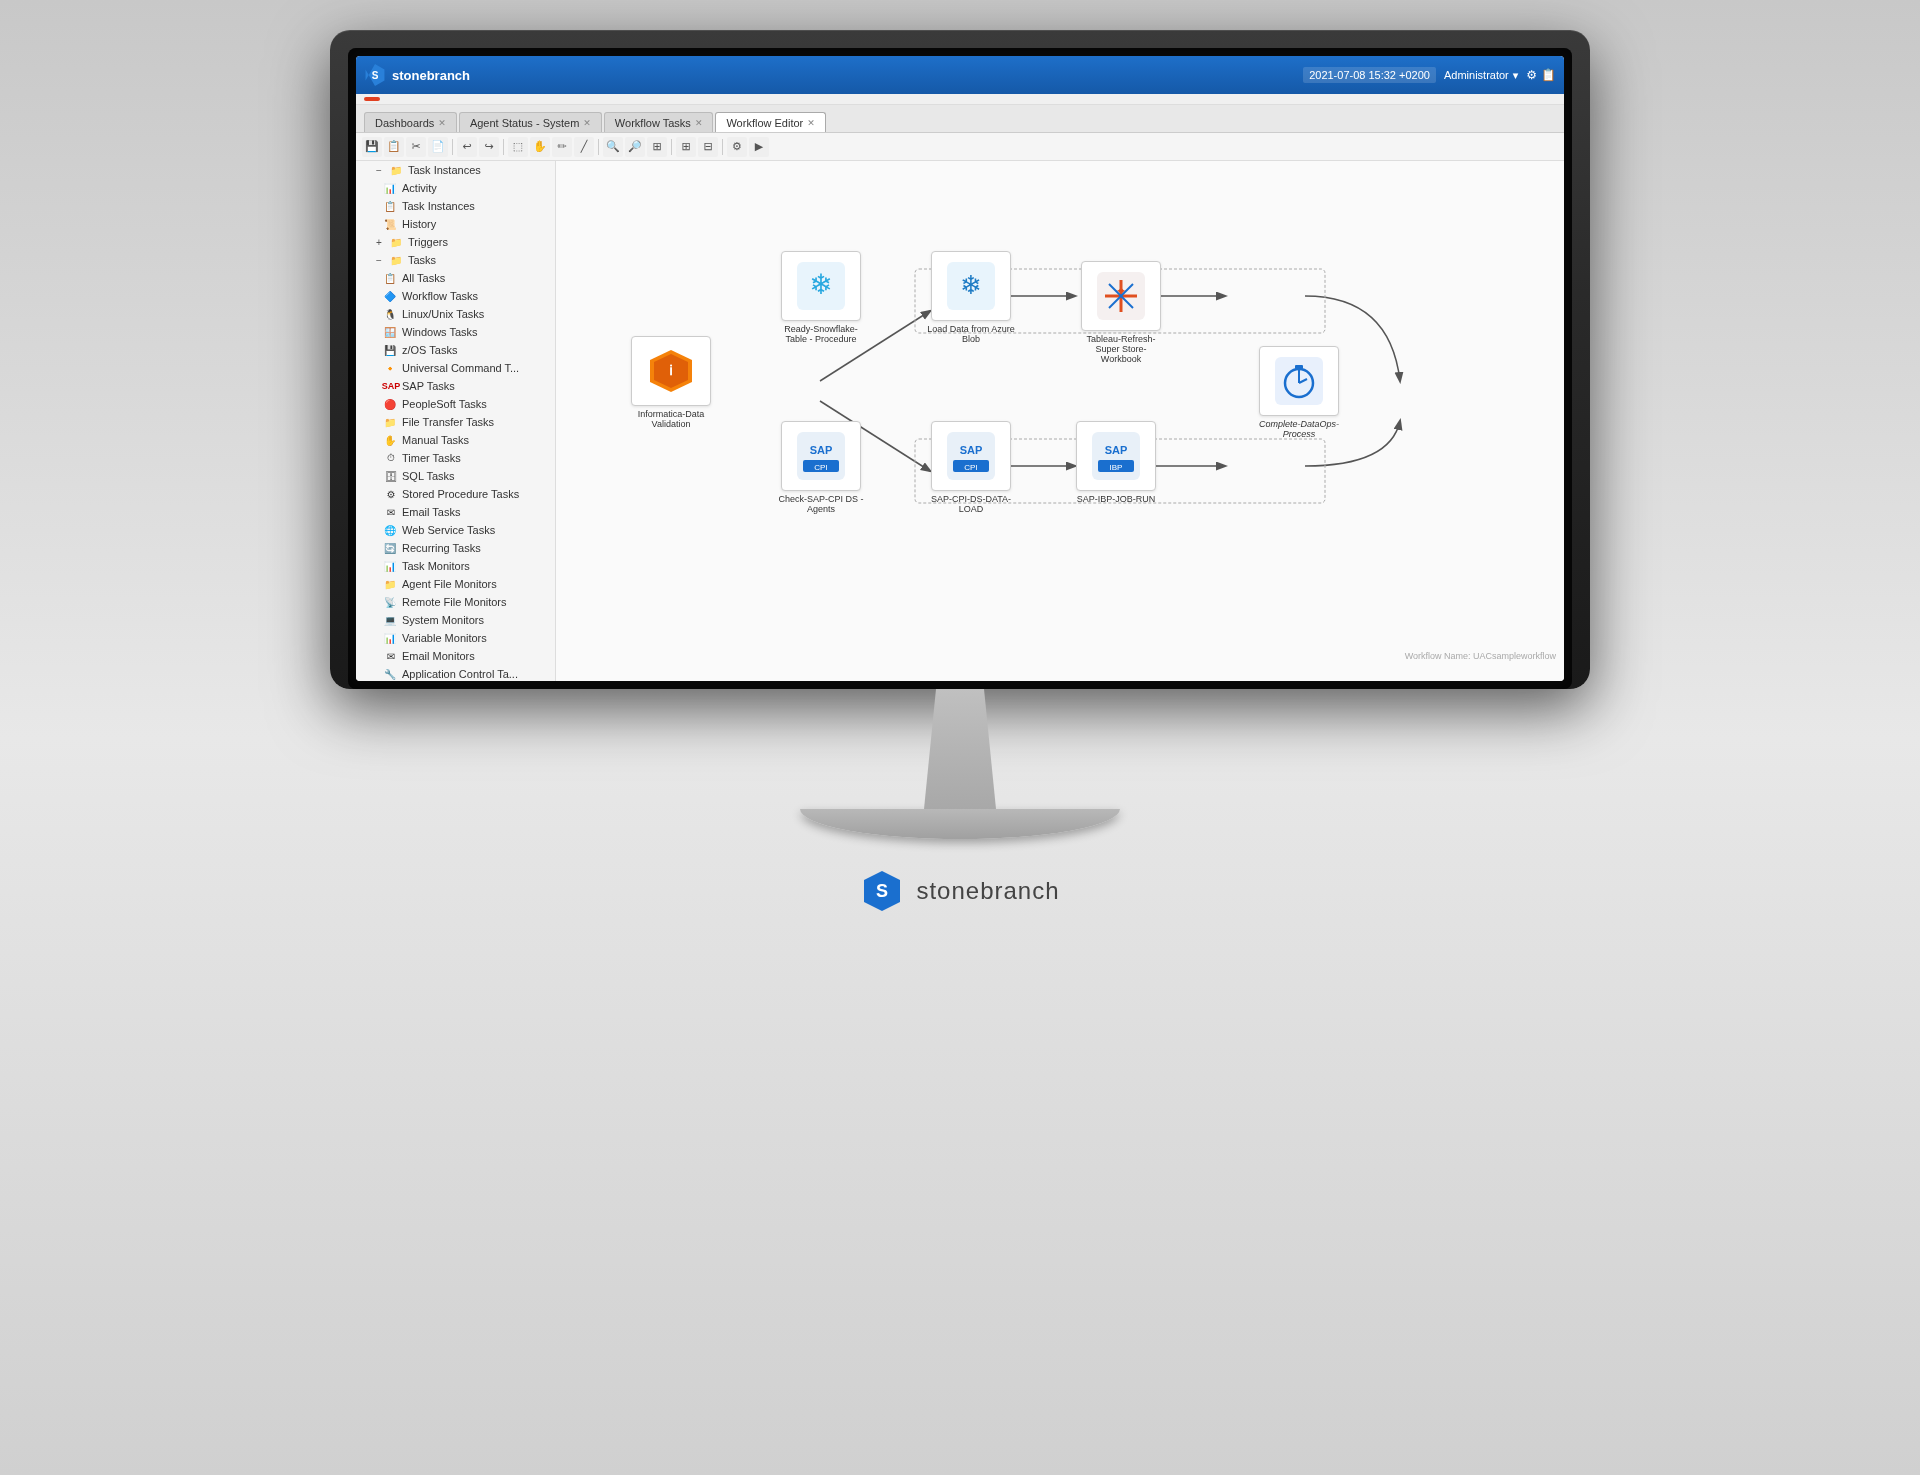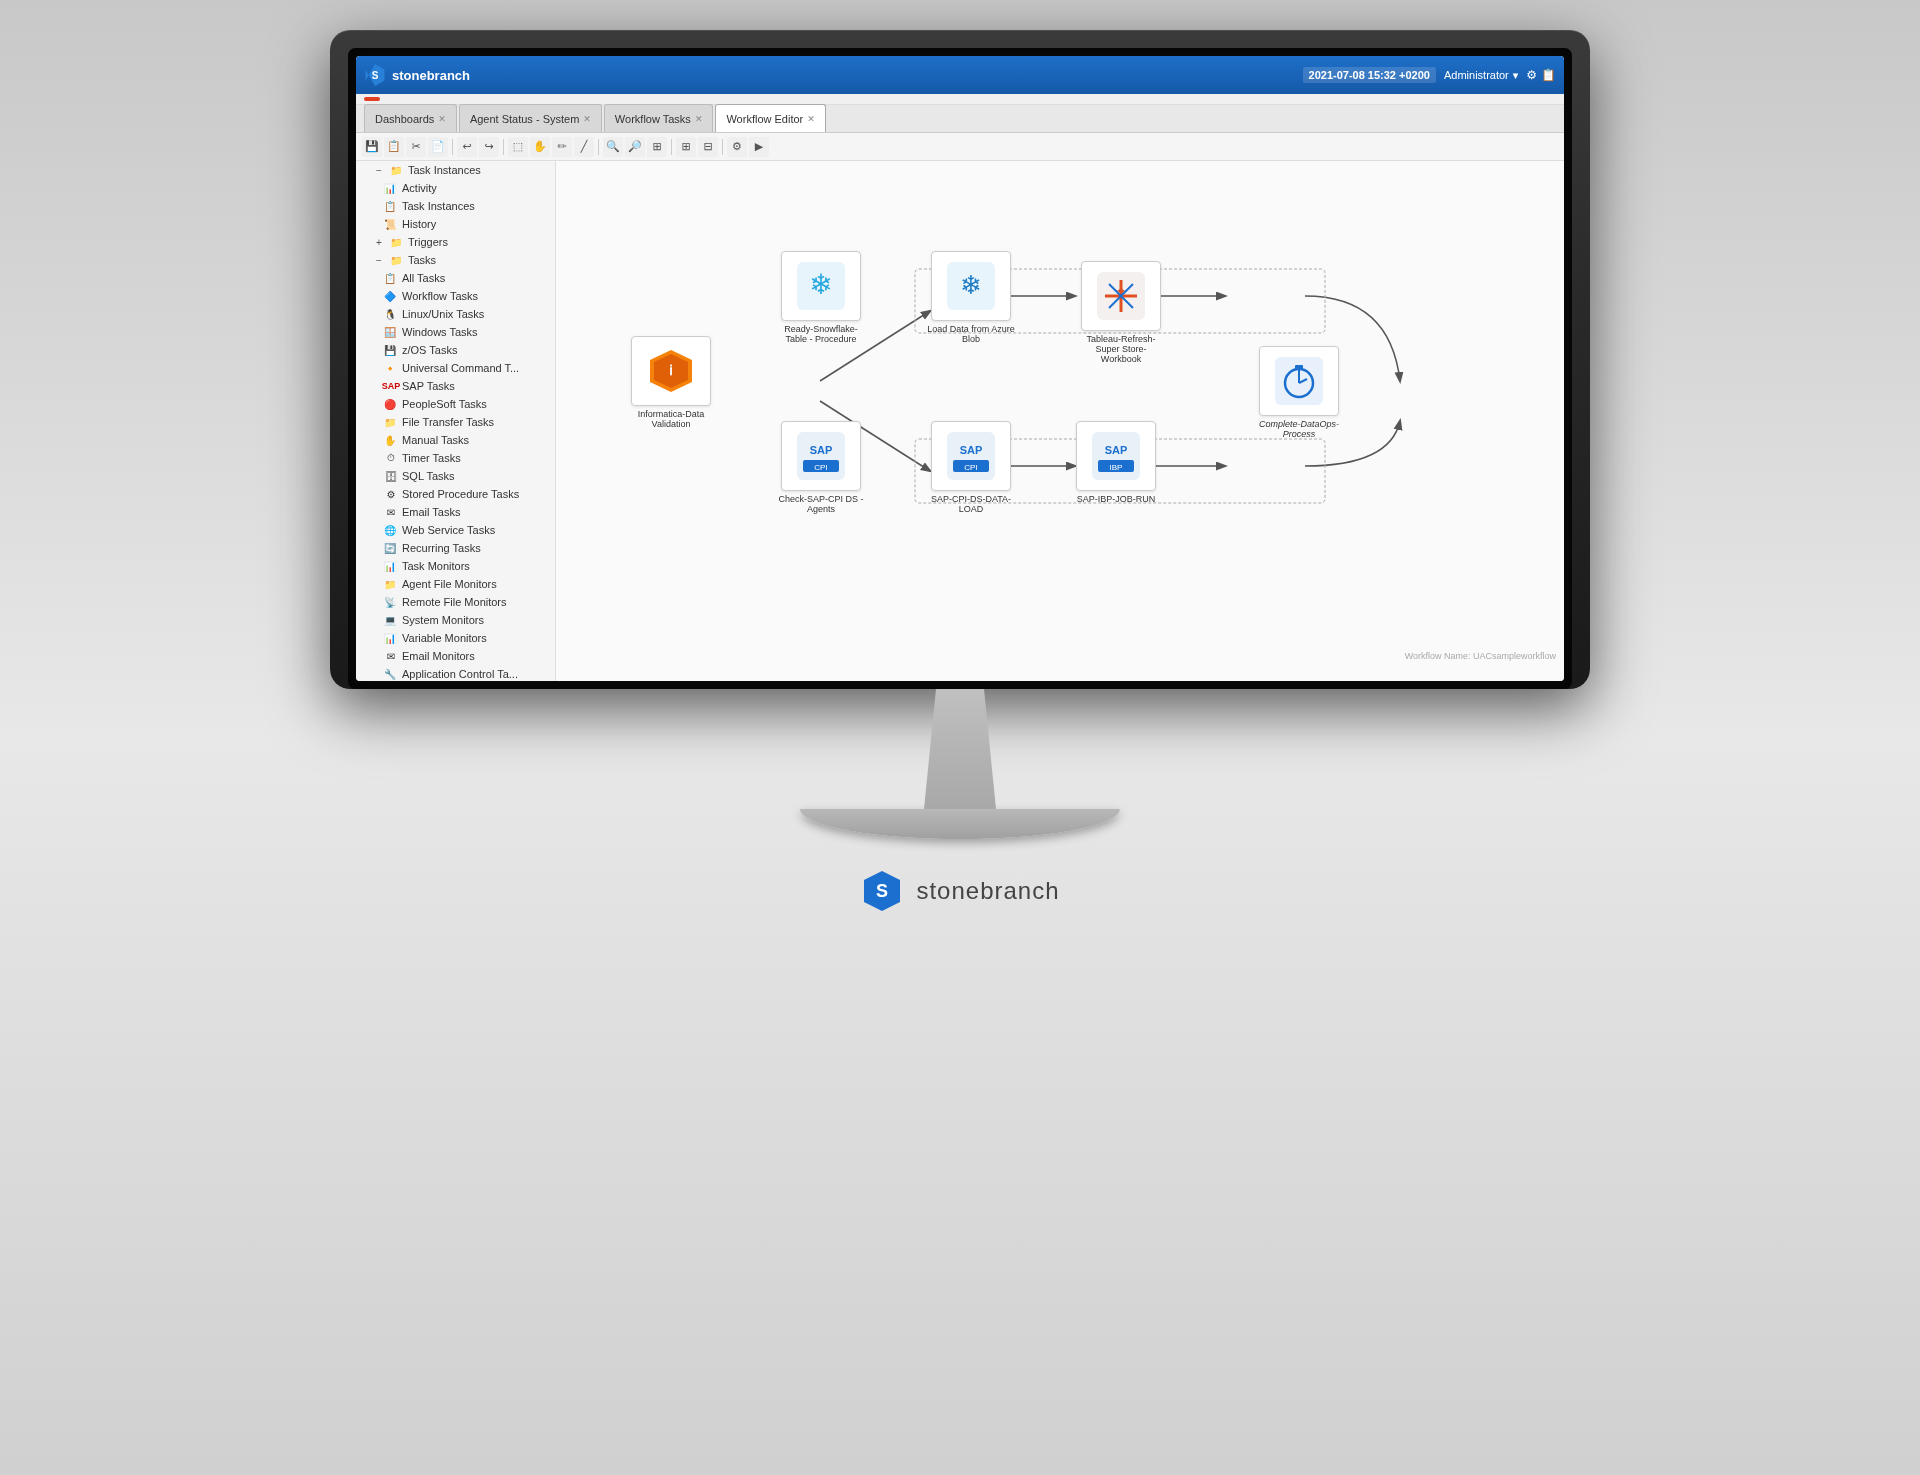--- a/index.html
+++ b/index.html
@@ -113,21 +113,20 @@
       gap: 8px;
       color: white;
       font-size: 11px;
     }
 
     .header-time {
       background: rgba(255,255,255,0.15);
       padding: 2px 6px;
       border-radius: 2px;
       font-size: 11px;
-      font-weight: bold;
     }
 
     .header-user {
       display: flex;
       align-items: center;
       gap: 4px;
       font-size: 11px;
     }
 
     .header-icons {
@@ -170,21 +169,21 @@
       gap: 4px;
       padding: 4px 10px;
       font-size: 11px;
       background: #d8d8d8;
       border: 1px solid #bbb;
       border-bottom: none;
       border-radius: 3px 3px 0 0;
       margin-right: 2px;
       cursor: pointer;
       color: #333;
-      height: 28px;
+      height: 20px;
     }
 
     .tab.active {
       background: #fff;
       border-color: #aaa;
       font-weight: normal;
     }
 
     .tab-close {
       font-size: 9px;

